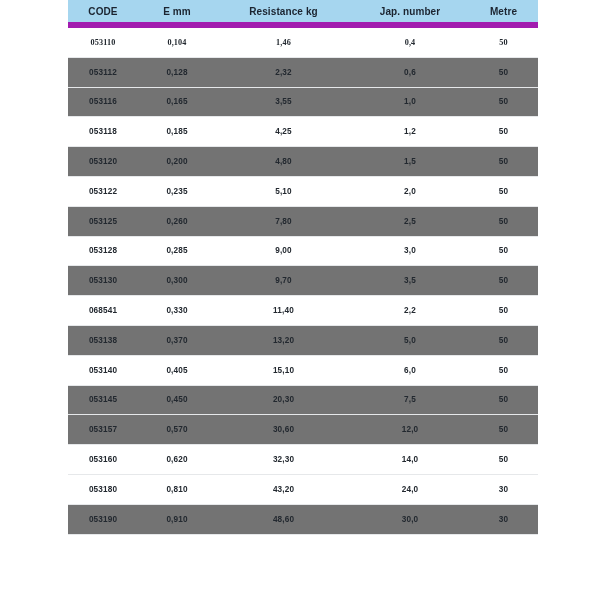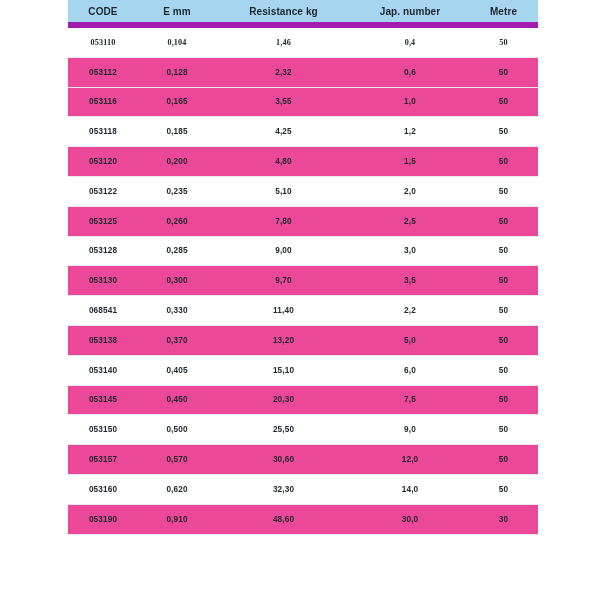--- a/index.html
+++ b/index.html
@@ -56,21 +56,21 @@
     font-size: 8.2px;
     font-weight: bold;
     color: #22282f;
     border-bottom: 1px solid #e6e8ea;
     background: #ffffff;
     font-family: "Liberation Sans", sans-serif;
     letter-spacing: 0.15px;
   }
 
   tbody tr.alt td {
-    background: #ec4899;
+    background: #737373;
   }
 
   tbody tr:first-child td {
     border-top: 6px solid #a21caf;
     font-family: Liberation Serif, serif;
   }
 </style>
 </head>
 <body>
 
@@ -177,40 +177,40 @@
           <td>6,0</td>
           <td>50</td>
         </tr>
         <tr class="alt">
           <td>053145</td>
           <td>0,450</td>
           <td>20,30</td>
           <td>7,5</td>
           <td>50</td>
         </tr>
-        <tr>
-          <td>053150</td>
-          <td>0,500</td>
-          <td>25,50</td>
-          <td>9,0</td>
-          <td>50</td>
-        </tr>
         <tr class="alt">
           <td>053157</td>
           <td>0,570</td>
           <td>30,60</td>
           <td>12,0</td>
           <td>50</td>
         </tr>
         <tr>
           <td>053160</td>
           <td>0,620</td>
           <td>32,30</td>
           <td>14,0</td>
           <td>50</td>
+        </tr>
+        <tr>
+          <td>053180</td>
+          <td>0,810</td>
+          <td>43,20</td>
+          <td>24,0</td>
+          <td>30</td>
         </tr>
         <tr class="alt">
           <td>053190</td>
           <td>0,910</td>
           <td>48,60</td>
           <td>30,0</td>
           <td>30</td>
         </tr>
       </tbody>
   </table>

